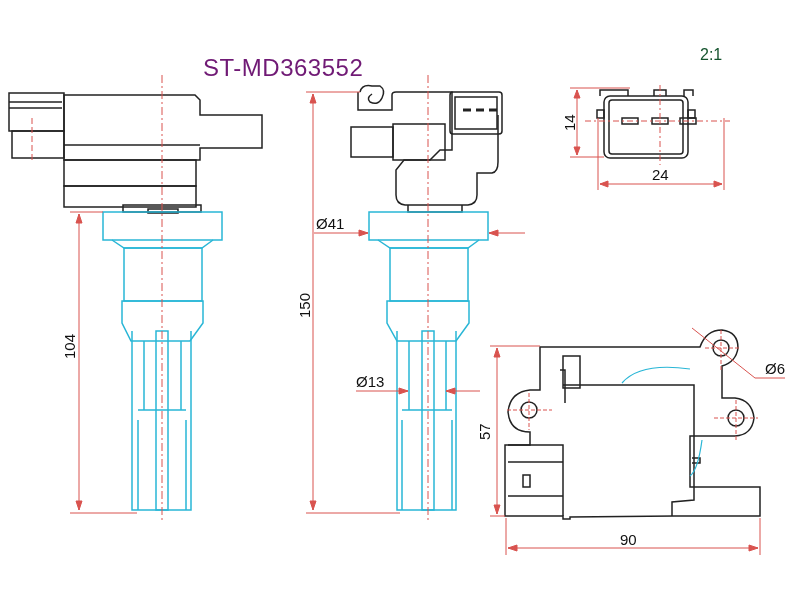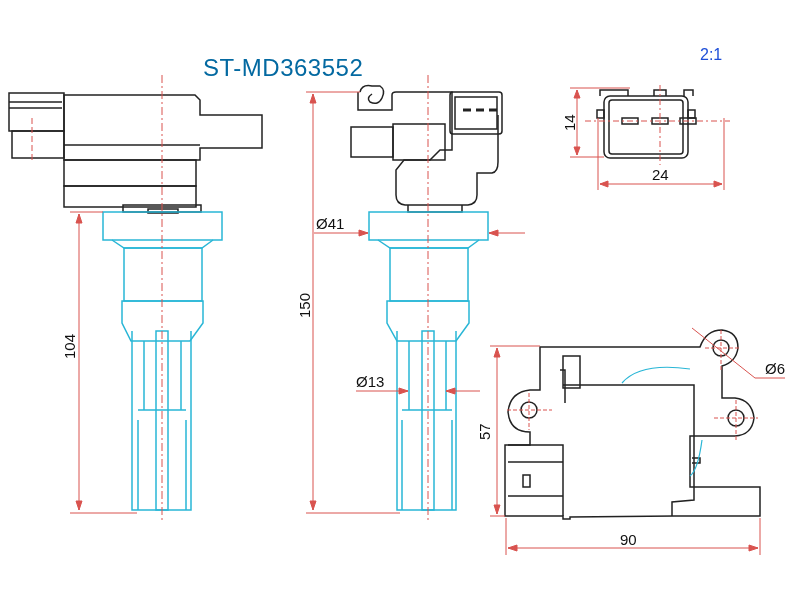--- a/index.html
+++ b/index.html
@@ -1,19 +1,19 @@
 <!DOCTYPE html>
 <html><head>
 <meta charset="utf-8">
 <style>
   html, body { margin:0; padding:0; background:#ffffff; }
   body { width:800px; height:600px; position:relative; overflow:hidden; font-family:"Liberation Sans", sans-serif; }
   #drawing { position:absolute; left:0; top:0; }
-  .title { position:absolute; left:203px; top:54px; font-size:24px; color:#0369a1; letter-spacing:0.5px; }
-  .scale { position:absolute; left:700px; top:46px; font-size:16px; color:#1d4ed8; }
+  .title { position:absolute; left:203px; top:54px; font-size:24px; color:#701a75; letter-spacing:0.5px; }
+  .scale { position:absolute; left:700px; top:46px; font-size:16px; color:#14532d; }
 </style>
 </head>
 <body>
 
 <div class="title">ST-MD363552</div>
 <div class="scale">2:1</div>
 
 <svg id="drawing" width="800" height="600" viewBox="0 0 800 600">
   <g fill="none" stroke="#222" stroke-width="1.5">
     <rect x="9" y="93" width="55" height="38"></rect>

